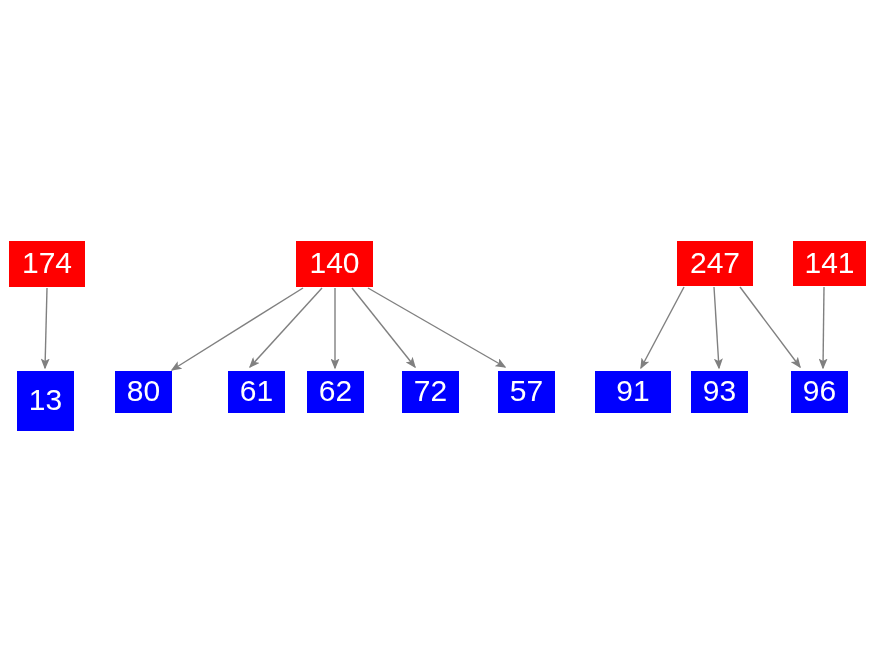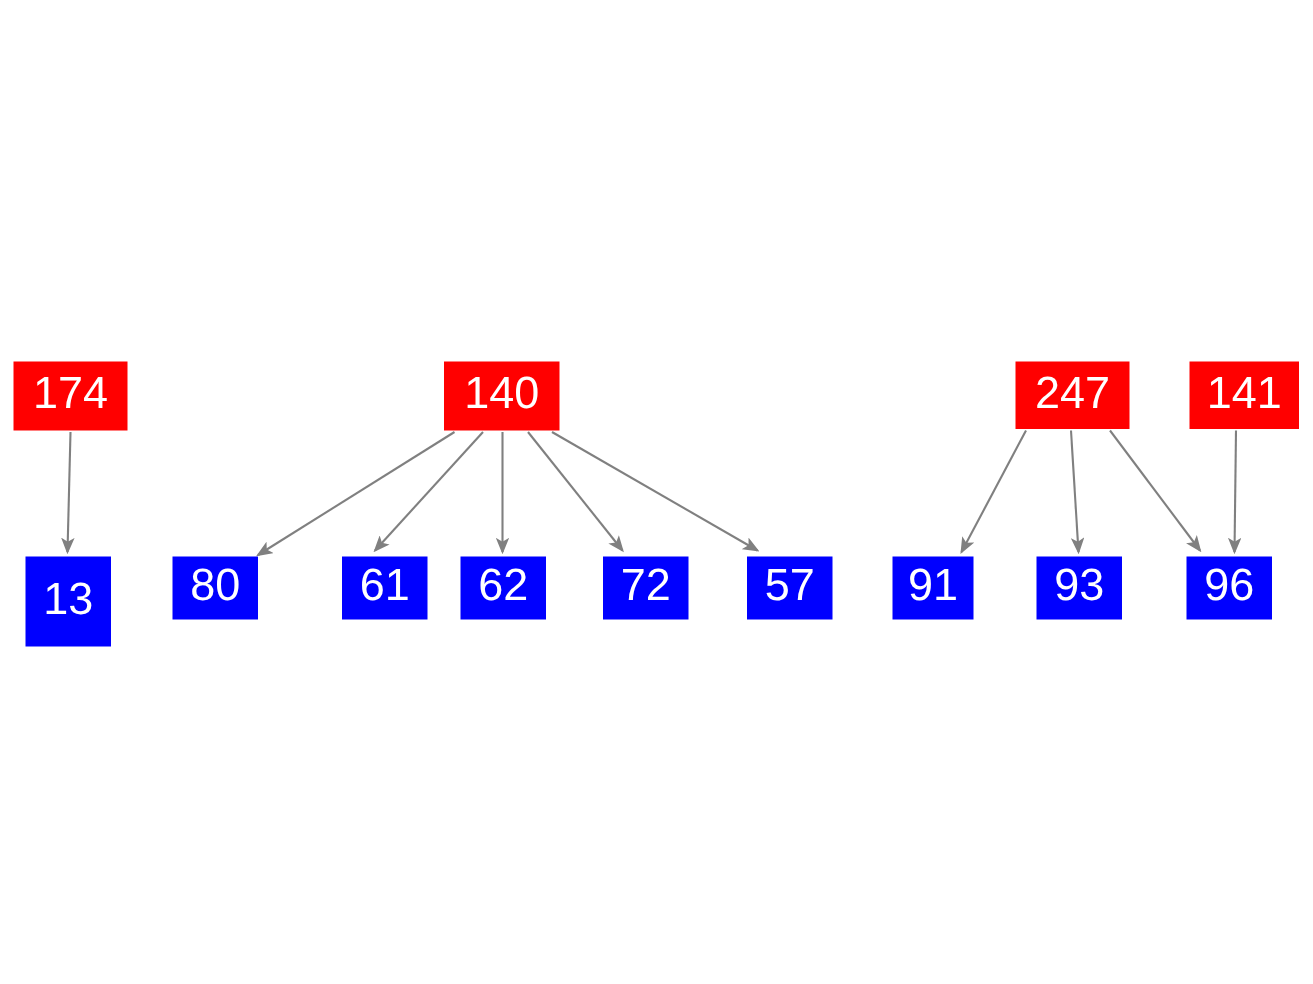--- a/index.html
+++ b/index.html
@@ -99,21 +99,21 @@
       </div>
       <div class="node node-blue" style="left: 307px; top: 371px; width: 57px; height: 42px; background: rgb(0, 0, 255); color: rgb(255, 255, 255);">
         <span class="node-label">62</span>
       </div>
       <div class="node node-blue" style="left: 402px; top: 371px; width: 57px; height: 42px; background: rgb(0, 0, 255); color: rgb(255, 255, 255);">
         <span class="node-label">72</span>
       </div>
       <div class="node node-blue" style="left: 498px; top: 371px; width: 57px; height: 42px; background: rgb(0, 0, 255); color: rgb(255, 255, 255);">
         <span class="node-label">57</span>
       </div>
-      <div class="node node-blue" style="left: 595px; top: 371px; width: 54px; height: 42px; background: rgb(0, 0, 255); color: rgb(255, 255, 255);">
+      <div class="node node-blue" style="left: 595px; top: 371px; width: 76px; height: 42px; background: rgb(0, 0, 255); color: rgb(255, 255, 255);">
         <span class="node-label">91</span>
       </div>
       <div class="node node-blue" style="left: 691px; top: 371px; width: 57px; height: 42px; background: rgb(0, 0, 255); color: rgb(255, 255, 255);">
         <span class="node-label">93</span>
       </div>
       <div class="node node-blue" style="left: 791px; top: 371px; width: 57px; height: 42px; background: rgb(0, 0, 255); color: rgb(255, 255, 255);">
         <span class="node-label">96</span>
       </div>
     </div>
 

